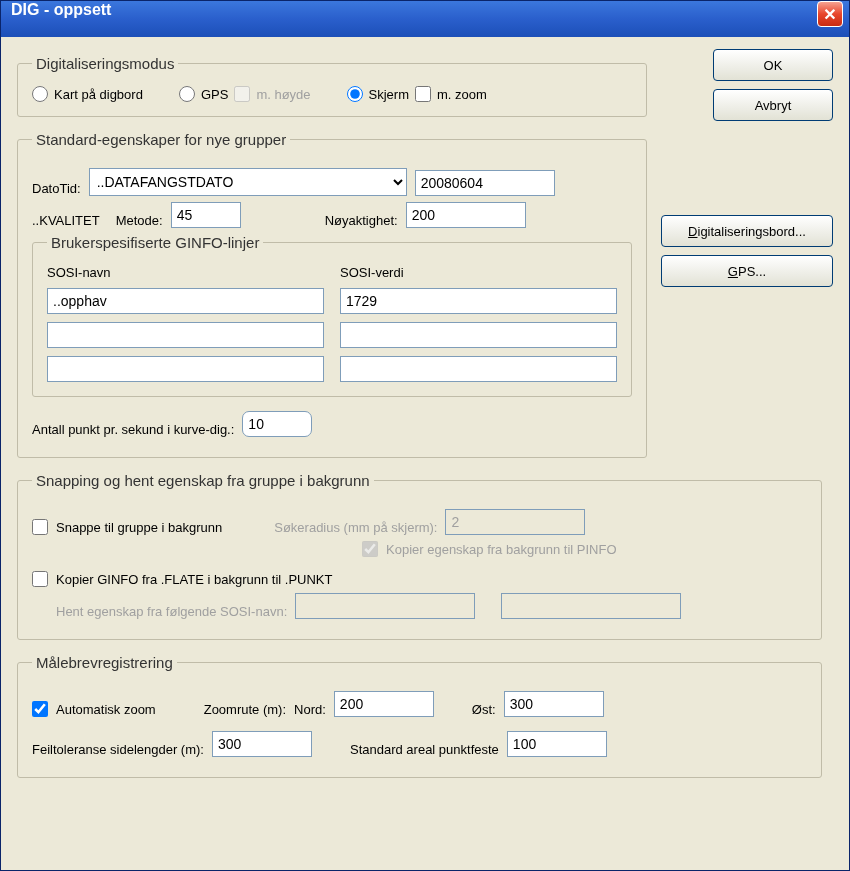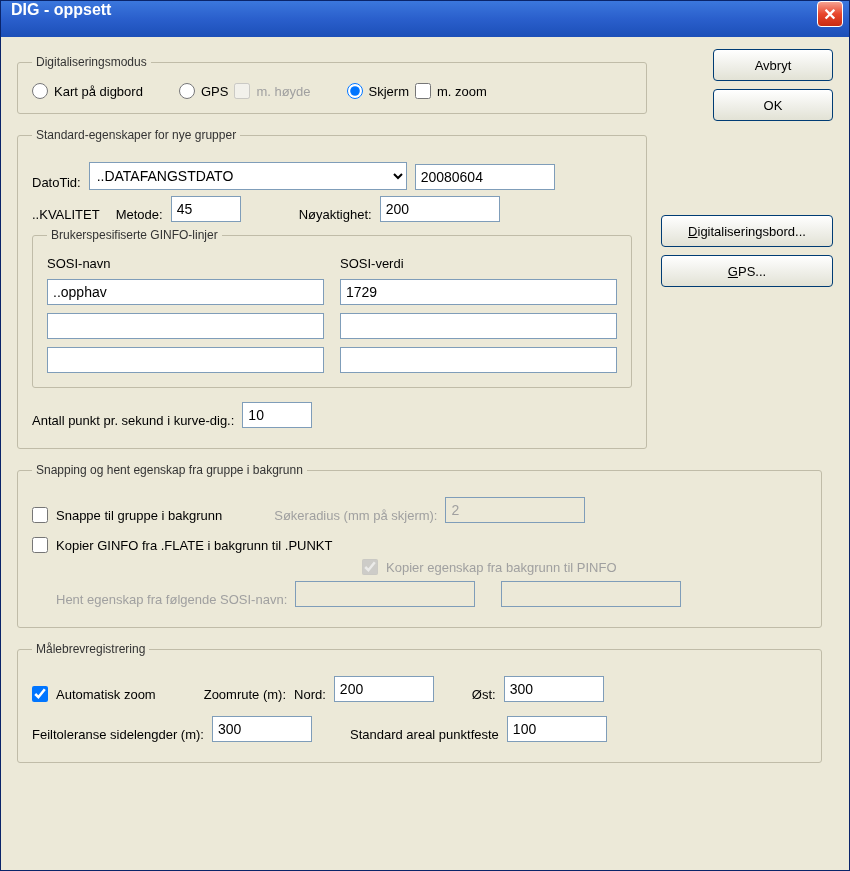--- a/index.html
+++ b/index.html
@@ -47,21 +47,21 @@
 }
 fieldset {
   border: 1px solid #C0BCA8;
   border-radius: 3px;
   margin: 6px 0 14px 0;
   padding: 14px 14px 14px 14px;
   position: relative;
 }
 legend {
   padding: 0 4px;
-  font-size: 12px;
+  font-size: 15px;
   color: #333;
 }
 .row { display: flex; align-items: flex-end; gap: 8px; margin: 6px 0; }
 .radio-row { display: flex; align-items: center; gap: 36px; }
 .radio-item { display: flex; align-items: center; gap: 6px; }
 input[type="radio"], input[type="checkbox"] {
   width: 16px; height: 16px; margin: 0;
 }
 input[type="text"] {
   border: 1px solid #7F9DB9;
@@ -123,22 +123,22 @@
   <div class="titlebar">
     <span class="titlebar-title">DIG - oppsett</span>
     <div class="close-btn">
       <span>✕</span>
     </div>
   </div>
 
   <div class="content">
 
     <div class="right-buttons">
+      <button class="btn">OK</button>
       <button class="btn">Avbryt</button>
-      <button class="btn">OK</button>
     </div>
 
     <div class="main-left">
 
       <fieldset>
         <legend>Digitaliseringsmodus</legend>
         <div class="radio-row">
           <div class="radio-item">
             <input type="radio" name="digmode" style="">
             <span class="label">Kart på digbord</span>
@@ -169,21 +169,21 @@
           <select style="width:318px">
             <option>..DATAFANGSTDATO</option>
           </select>
           <input type="text" style="width: 140px;" value="20080604">
         </div>
 
         <div class="row">
           <span class="label">..KVALITET</span>
           <span class="label" style="margin-left:8px">Metode:</span>
           <input type="text" style="width: 70px;" value="45">
-          <span class="label" style="margin-left:50px">Nøyaktighet:</span>
+          <span class="label" style="margin-left:76px">Nøyaktighet:</span>
           <input type="text" style="width: 120px;" value="200">
         </div>
 
         <fieldset>
           <legend>Brukerspesifiserte GINFO-linjer</legend>
           <div class="ginfo-cols">
             <div class="ginfo-col">
               <span class="label">SOSI-navn</span>
               <input type="text" value="..opphav" style="">
               <input type="text" value="" style="">
@@ -193,44 +193,44 @@
               <span class="label">SOSI-verdi</span>
               <input type="text" value="1729" style="">
               <input type="text" value="" style="">
               <input type="text" value="" style="">
             </div>
           </div>
         </fieldset>
 
         <div class="row" style="margin-top:14px">
           <span class="label">Antall punkt pr. sekund i kurve-dig.:</span>
-          <input type="text" style="width: 70px;" value="10">
+          <input type="text" style="width: 70px; border-radius: 7px;" value="10">
         </div>
       </fieldset>
 
     </div>
 
     <fieldset style="width:805px">
       <legend>Snapping og hent egenskap fra gruppe i bakgrunn</legend>
 
       <div class="row">
         <input type="checkbox" style="">
         <span class="label">Snappe til gruppe i bakgrunn</span>
         <span class="label disabled-label" style="margin-left:44px">Søkeradius (mm på skjerm):</span>
         <input type="text" disabled="" style="width: 140px;" value="2">
       </div>
 
+      <div class="row" style="margin-left:330px">
+        <input type="checkbox" checked="" disabled="" style="">
+        <span class="label disabled-label">Kopier egenskap fra bakgrunn til PINFO</span>
+      </div>
+
       <div class="row" style="margin-top:14px">
         <input type="checkbox" style="">
         <span class="label">Kopier GINFO fra .FLATE i bakgrunn til .PUNKT</span>
-      </div>
-
-      <div class="row" style="margin-left:330px">
-        <input type="checkbox" checked="" disabled="" style="">
-        <span class="label disabled-label">Kopier egenskap fra bakgrunn til PINFO</span>
       </div>
 
       <div class="row">
         <span class="label disabled-label" style="margin-left:24px">Hent egenskap fra følgende SOSI-navn:</span>
         <input type="text" disabled="" style="width: 180px;" value="">
         <input type="text" disabled="" style="width: 180px; margin-left: 18px;" value="">
       </div>
     </fieldset>
 
     <fieldset style="width:805px">

